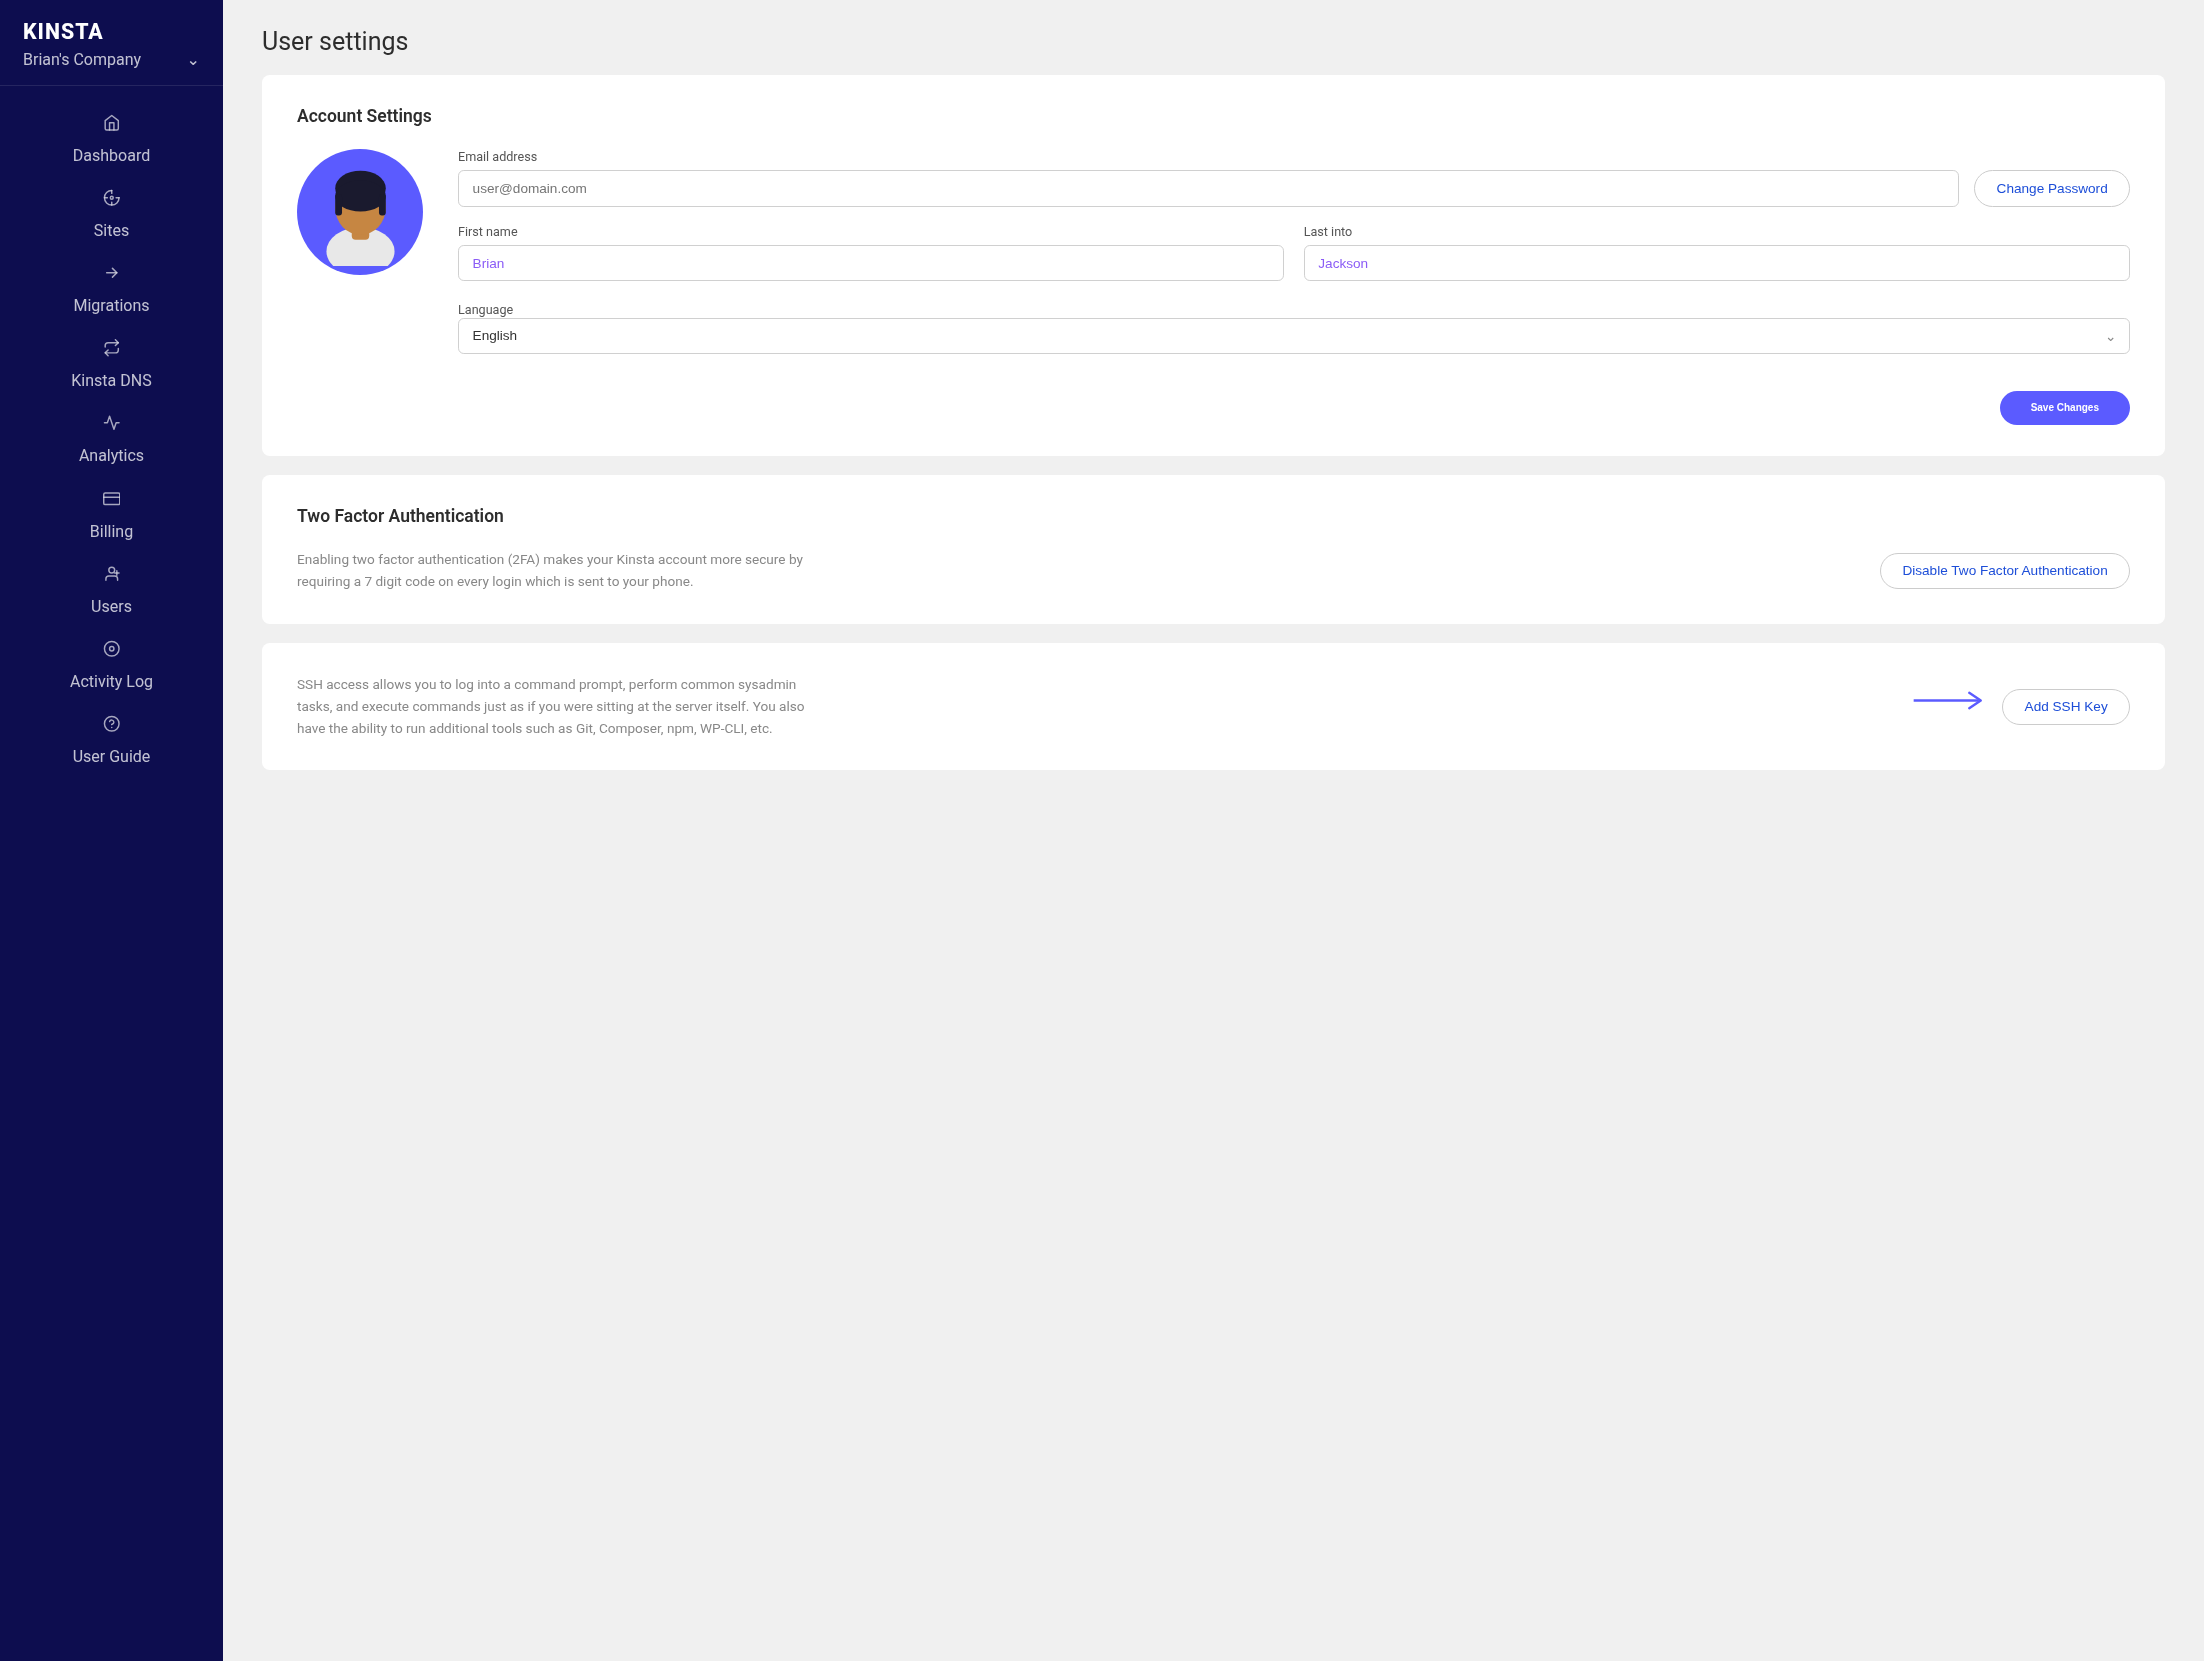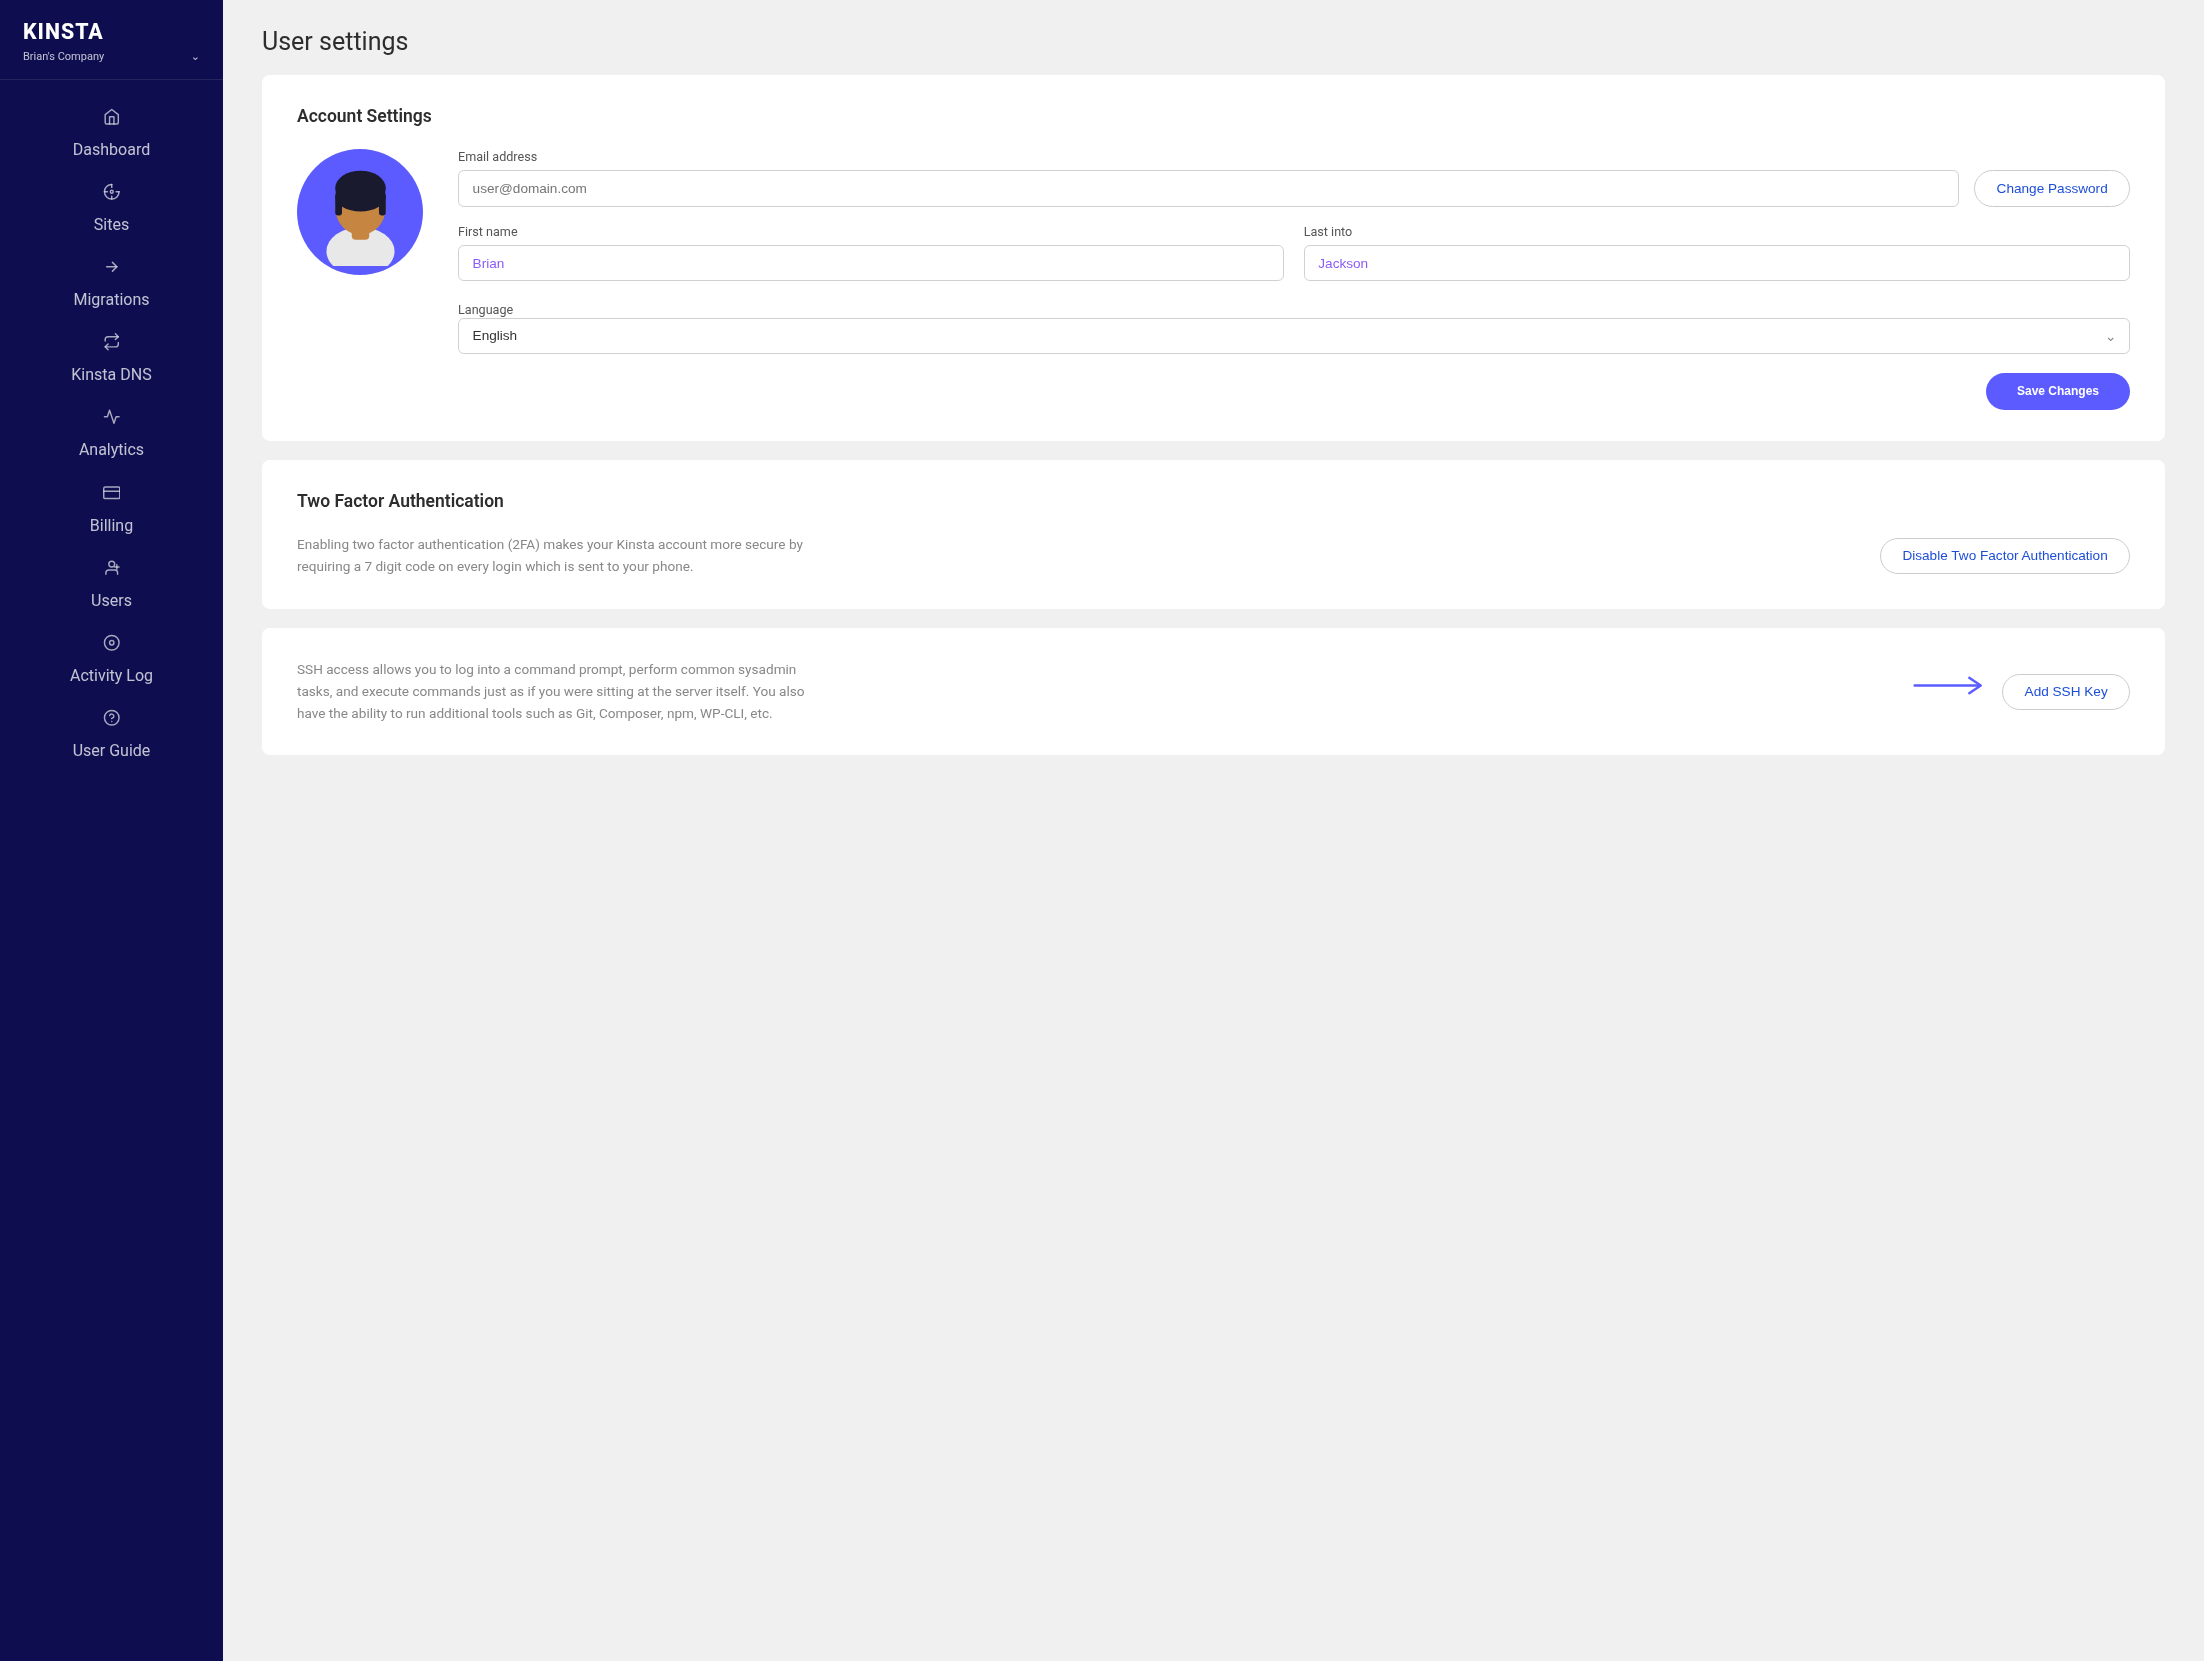--- a/index.html
+++ b/index.html
@@ -24,21 +24,21 @@
       font-weight: 800;
       color: white;
       letter-spacing: 1px;
       text-transform: uppercase;
     }
     .company-selector {
       display: flex;
       align-items: center;
       justify-content: space-between;
       margin-top: 5.8px;
-      font-size: 11px;
+      font-size: 16px;
       color: rgba(255,255,255,0.75);
       cursor: pointer;
     }
     .sidebar-nav {
       padding: 15.5px 0;
       flex: 1;
     }
     .nav-item {
       display: flex;
       align-items: center;
@@ -186,25 +186,25 @@
       pointer-events: none;
       color: #888;
       font-size: 13.6px;
     }
     .btn-primary {
       background: #5b5bff;
       color: white;
       border: none;
       border-radius: 49px;
       padding: 11.6px 31px;
-      font-size: 12px;
+      font-size: 10px;
       font-weight: 600;
       cursor: pointer;
       float: right;
-      margin-top: 1px;
+      margin-top: 19px;
     }
     .clearfix::after { content: ''; display: table; clear: both; }
 
     
     .tfa-body {
       display: flex;
       align-items: center;
       justify-content: space-between;
       gap: 23px;
     }

